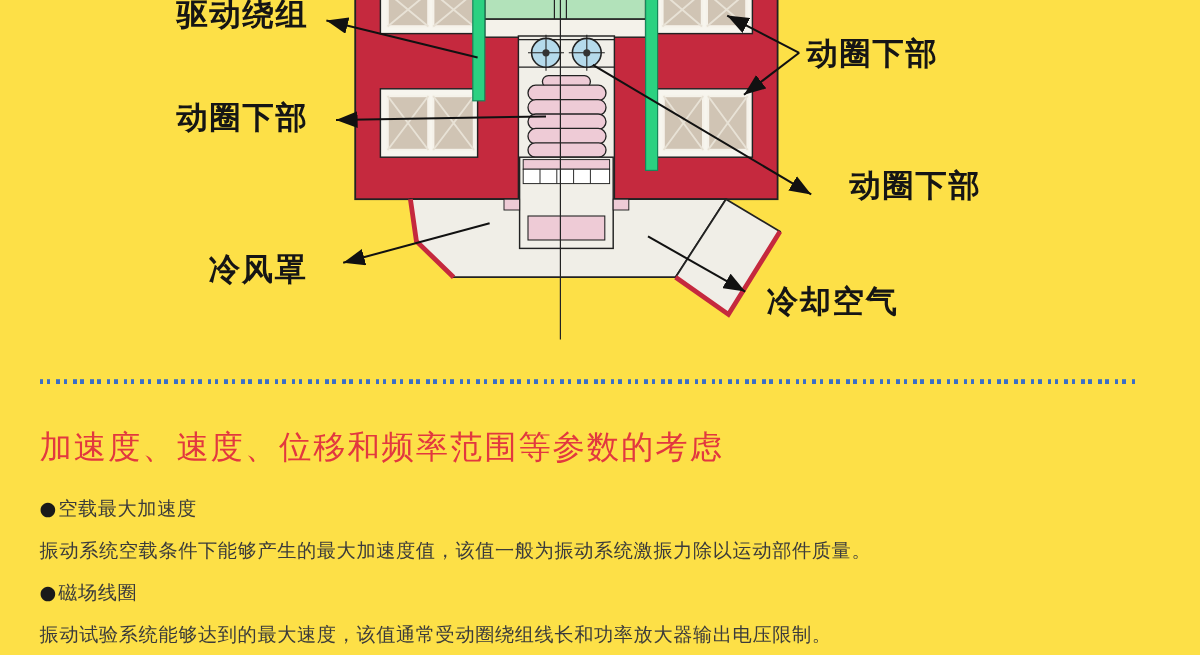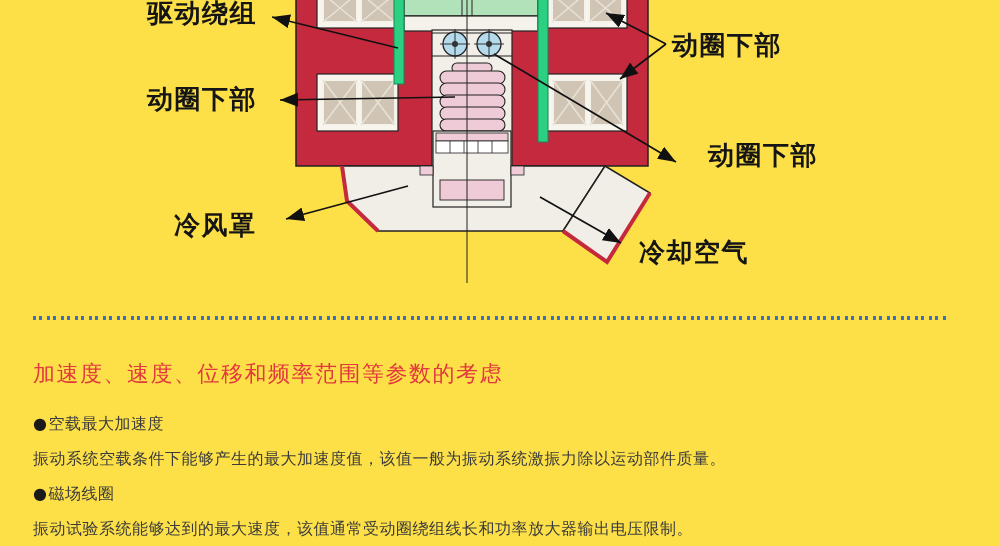--- a/index.html
+++ b/index.html
@@ -18,21 +18,21 @@
   
   .divider{
     position:absolute;left:33px;top:316px;width:916px;height:4px;
     background:repeating-linear-gradient(to right,
       #3b6fc5 0 3px, transparent 3px 6px,
       #3b6fc5 6px 9px, transparent 9px 14px);
   }
   
   .section{position:absolute;left:33px;top:356px;width:935px;}
   .section h2{
-    margin:0 0 14px 0;font-size:22px;line-height:36px;font-weight:normal;
+    margin:0 0 14px 0;font-size:27px;line-height:36px;font-weight:normal;
     color:#e2383f;letter-spacing:1.5px;white-space:nowrap;
   }
   .section p{
     margin:0;font-size:16px;line-height:35px;color:#3b3b3b;
     letter-spacing:0.5px;white-space:nowrap;font-weight:normal;
   }
   .bullet{color:#1a1a1a;margin-right:1px;}
 </style>
 </head>
 <body>

